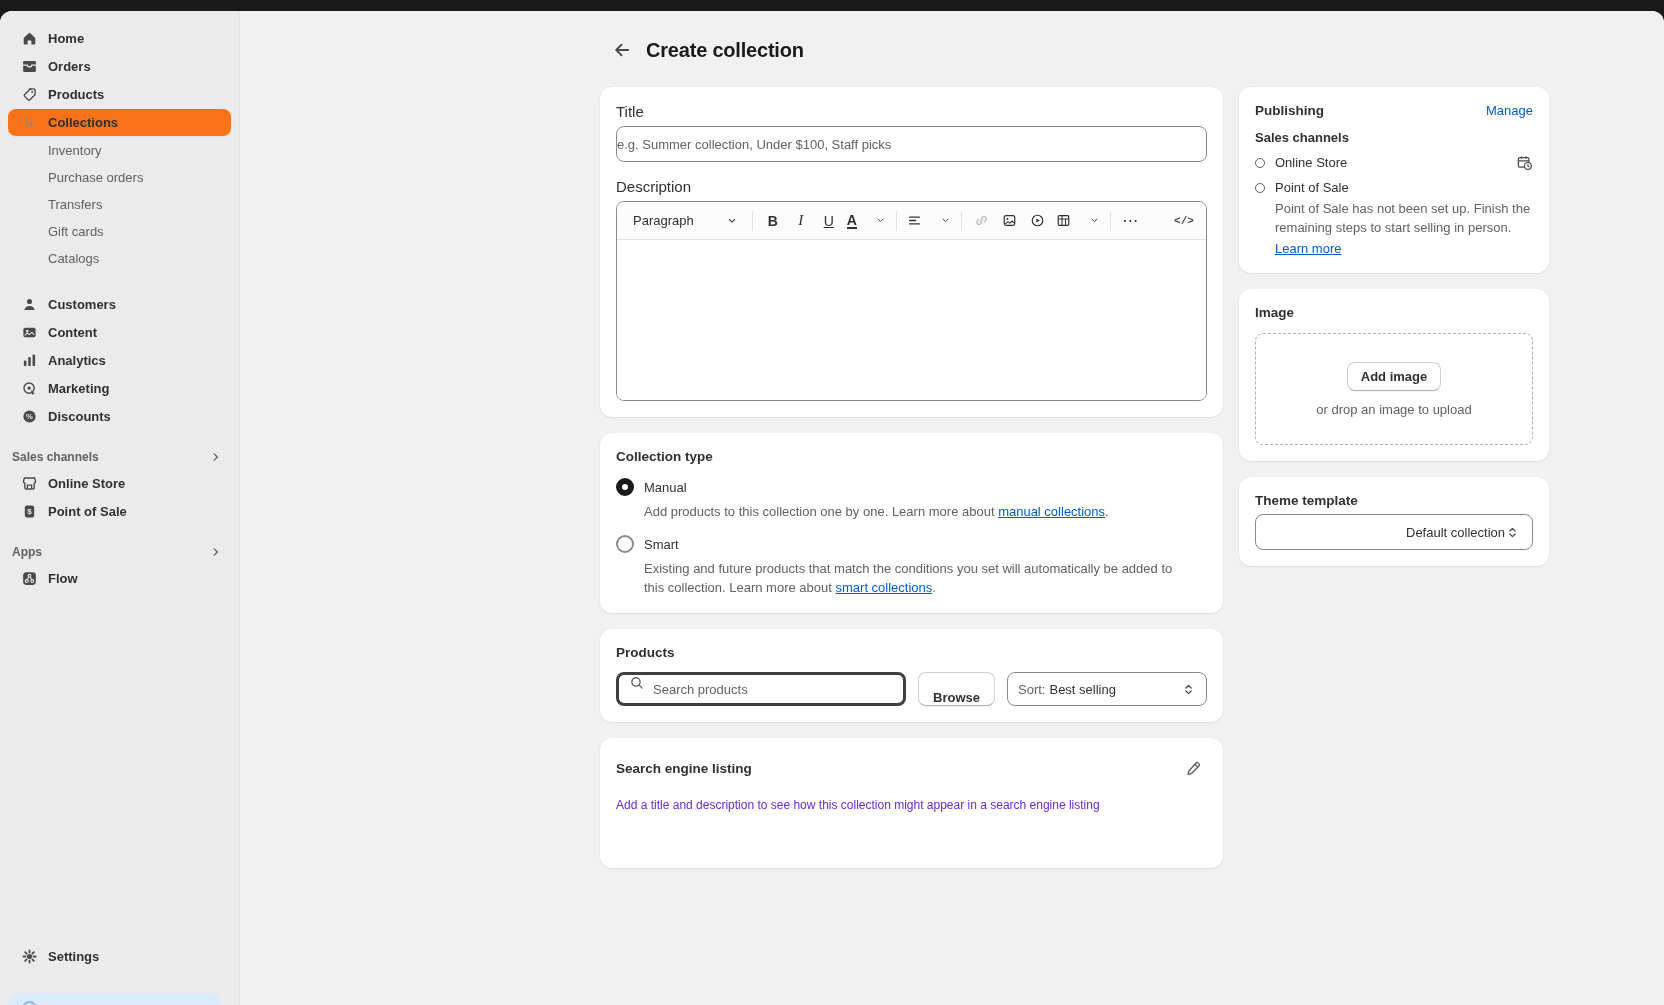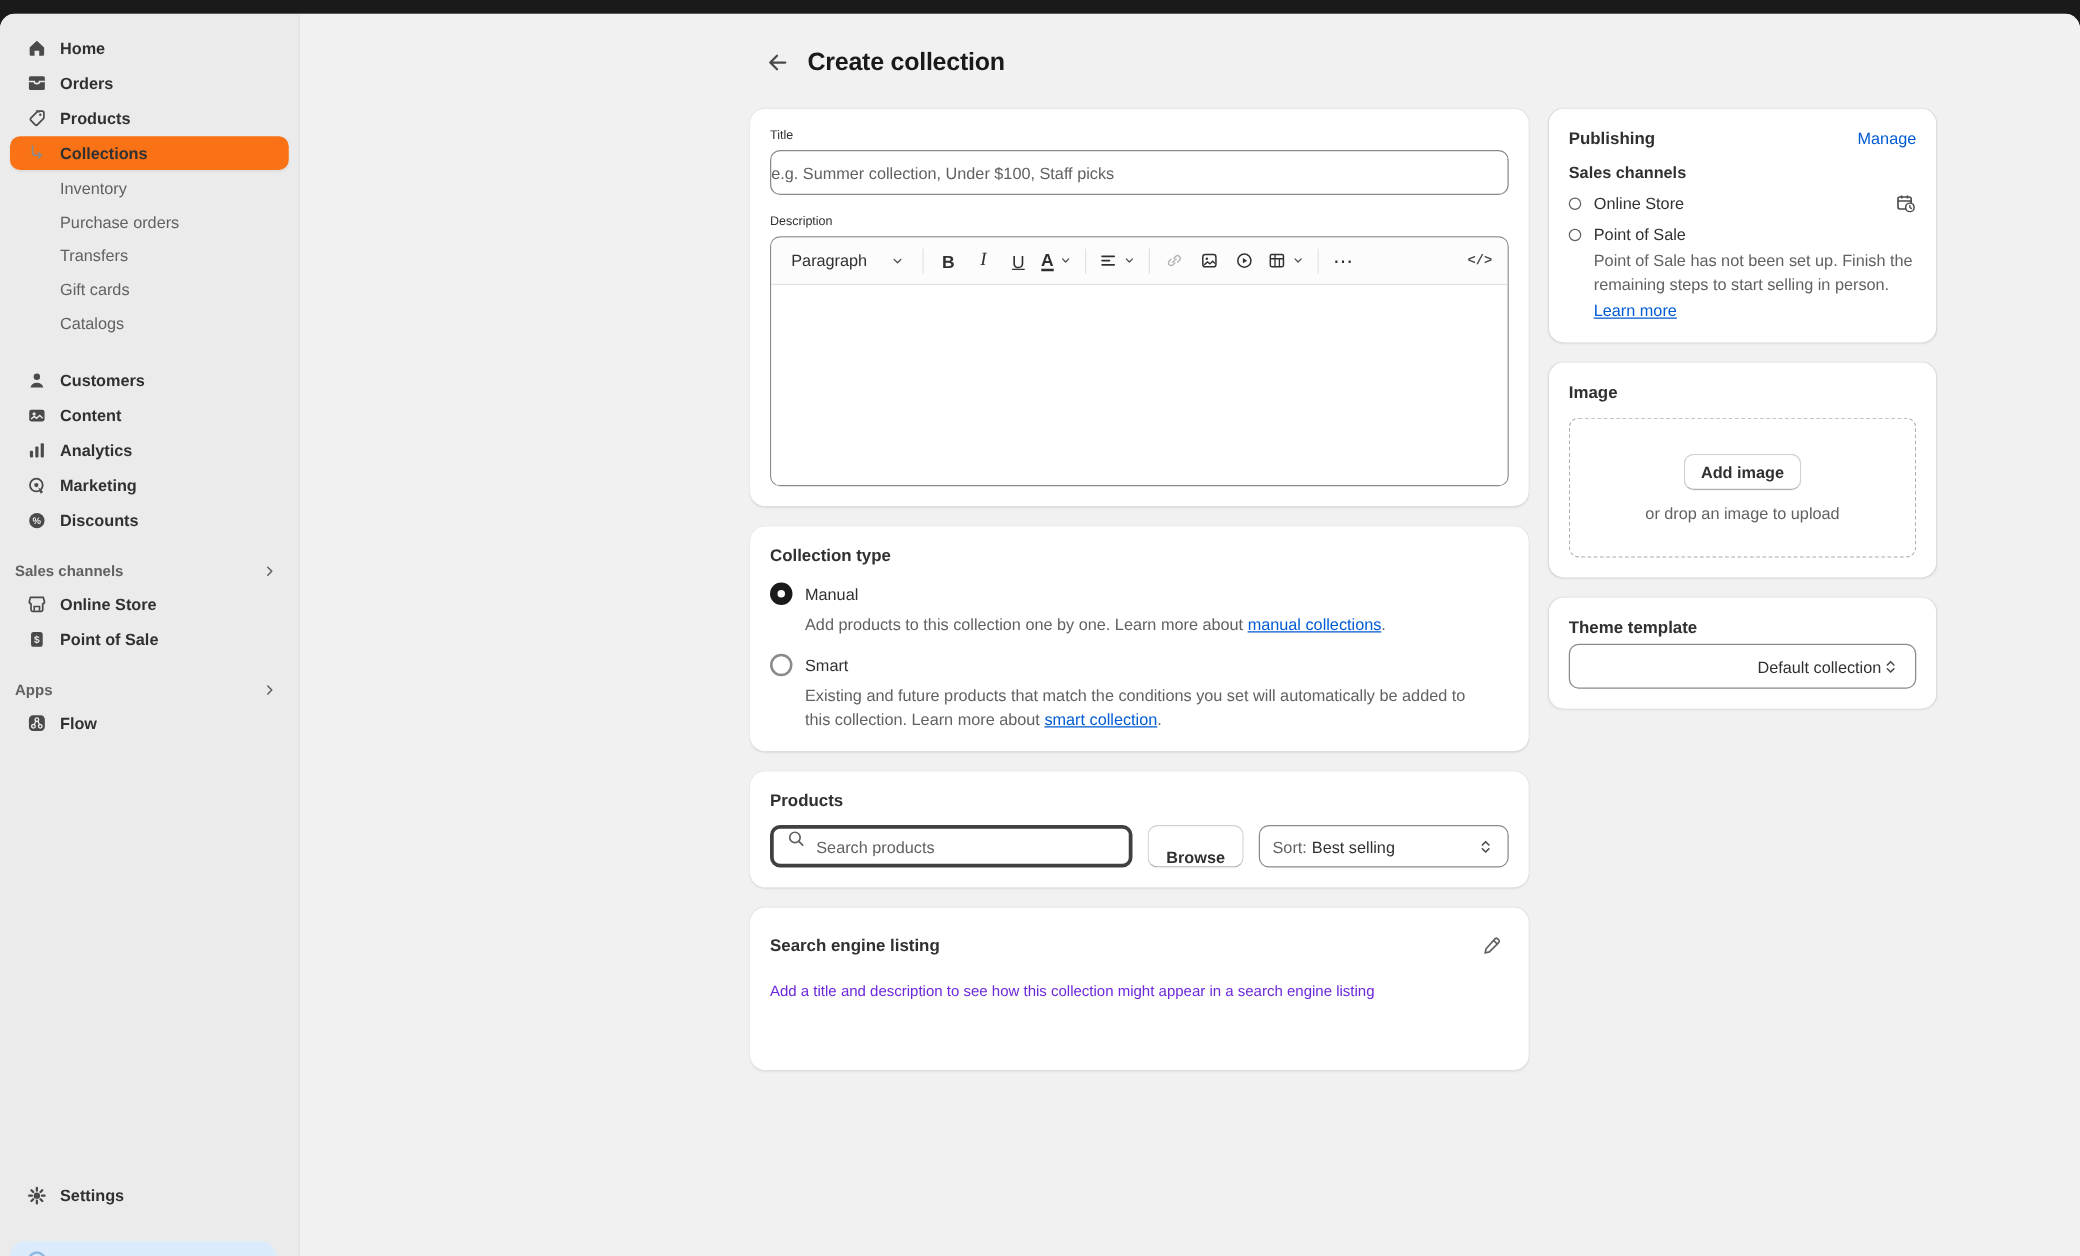--- a/index.html
+++ b/index.html
@@ -25,28 +25,28 @@
   .columns { display:flex; gap:16px; padding-top:24px; margin-left:360px; }
   .main-col { width:623px; }
   .right-col { width:310px; margin-top:52px; }
 
   .page-header { display:flex; align-items:center; gap:10px; height:30px; margin:0 0 22px 8px; }
   .back-btn { width:28px; height:28px; display:flex; align-items:center; justify-content:center; border-radius:8px; cursor:pointer; color:#4a4a4a; }
   .page-title { font-size:20px; font-weight:700; letter-spacing:-.2px; color:#1a1a1a; }
 
   .card { background:#fff; border-radius:12px; box-shadow:0 1px 2px rgba(0,0,0,.07), 0 0 1px rgba(0,0,0,.08); padding:16px; margin-bottom:16px; }
 
-  .field-label { font-size:10px; color:#303030; margin-bottom:6px; }
+  .field-label { font-size:15px; color:#303030; margin-bottom:6px; }
   .text-input { width:100%; height:36px; border:1px solid #8a8a8a; border-radius:8px; padding:0 0; font-size:13px; color:#303030; background:#fff; font-family:"Liberation Sans", sans-serif; outline:none; }
   .text-input::placeholder { color:#616161; }
 
   
   .editor { border:1px solid #8a8a8a; border-radius:8px; overflow:hidden; margin-top:2px; }
   .editor-toolbar { height:38px; display:flex; align-items:center; padding:0 8px; background:#fcfcfc; border-bottom:1px solid #e3e3e3; }
-  .tb-btn { height:28px; min-width:28px; display:flex; align-items:center; justify-content:center; gap:4px; border-radius:6px; font-size:13px; color:#303030; cursor:pointer; padding:0 4px; }
+  .tb-btn { height:28px; min-width:28px; display:flex; align-items:center; justify-content:center; gap:18px; border-radius:6px; font-size:13px; color:#303030; cursor:pointer; padding:0 4px; }
   .tb-btn.wide { padding:0 8px; }
   .tb-divider { width:1px; height:20px; background:#e3e3e3; margin:0 6px; flex-shrink:0; }
   .tb-b { font-weight:800; font-size:14px; }
   .tb-i { font-family:"Liberation Serif", serif; font-style:italic; font-size:15px; }
   .tb-u { text-decoration:underline; font-size:14px; }
   .tb-a { font-size:14px; font-weight:600; border-bottom:2px solid #303030; line-height:14px; }
   .tb-code { margin-left:auto; font-family:"Liberation Mono", monospace; font-size:11px; font-weight:700; color:#4a4a4a; }
   .tb-disabled { color:#b5b5b5; }
   .editor-body { height:160px; background:#fff; cursor:text; }
 
@@ -385,21 +385,21 @@
           <div class="section-heading">Collection type</div>
           <div class="radio-row">
             <span class="radio sel"></span>
             <span class="radio-label">Manual</span>
           </div>
           <div class="radio-desc"><span>Add products to this collection one by one. Learn more about </span><span class="inline-link">manual collections</span><span>.</span></div>
           <div class="radio-row">
             <span class="radio unsel"></span>
             <span class="radio-label">Smart</span>
           </div>
-          <div class="radio-desc"><span>Existing and future products that match the conditions you set will automatically be added to this collection. Learn more about </span><span class="inline-link">smart collection</span><span>.</span></div>
+          <div class="radio-desc"><span>Existing and future products that match the conditions you set will automatically be added to this collection. Learn more about </span><span class="inline-link">smart collections</span><span>.</span></div>
         </div>
 
         <div class="card">
           <div class="section-heading">Products</div>
           <div class="products-row">
             <div class="search-box">
               <span>
                   <svg width="16" height="16" viewBox="0 0 20 20">
                     <circle cx="8.7" cy="8.7" r="5.2" fill="none" stroke="#616161" stroke-width="1.7"></circle>
                     <path d="M12.6 12.6 16.4 16.4" stroke="#616161" stroke-width="1.7" stroke-linecap="round"></path>

